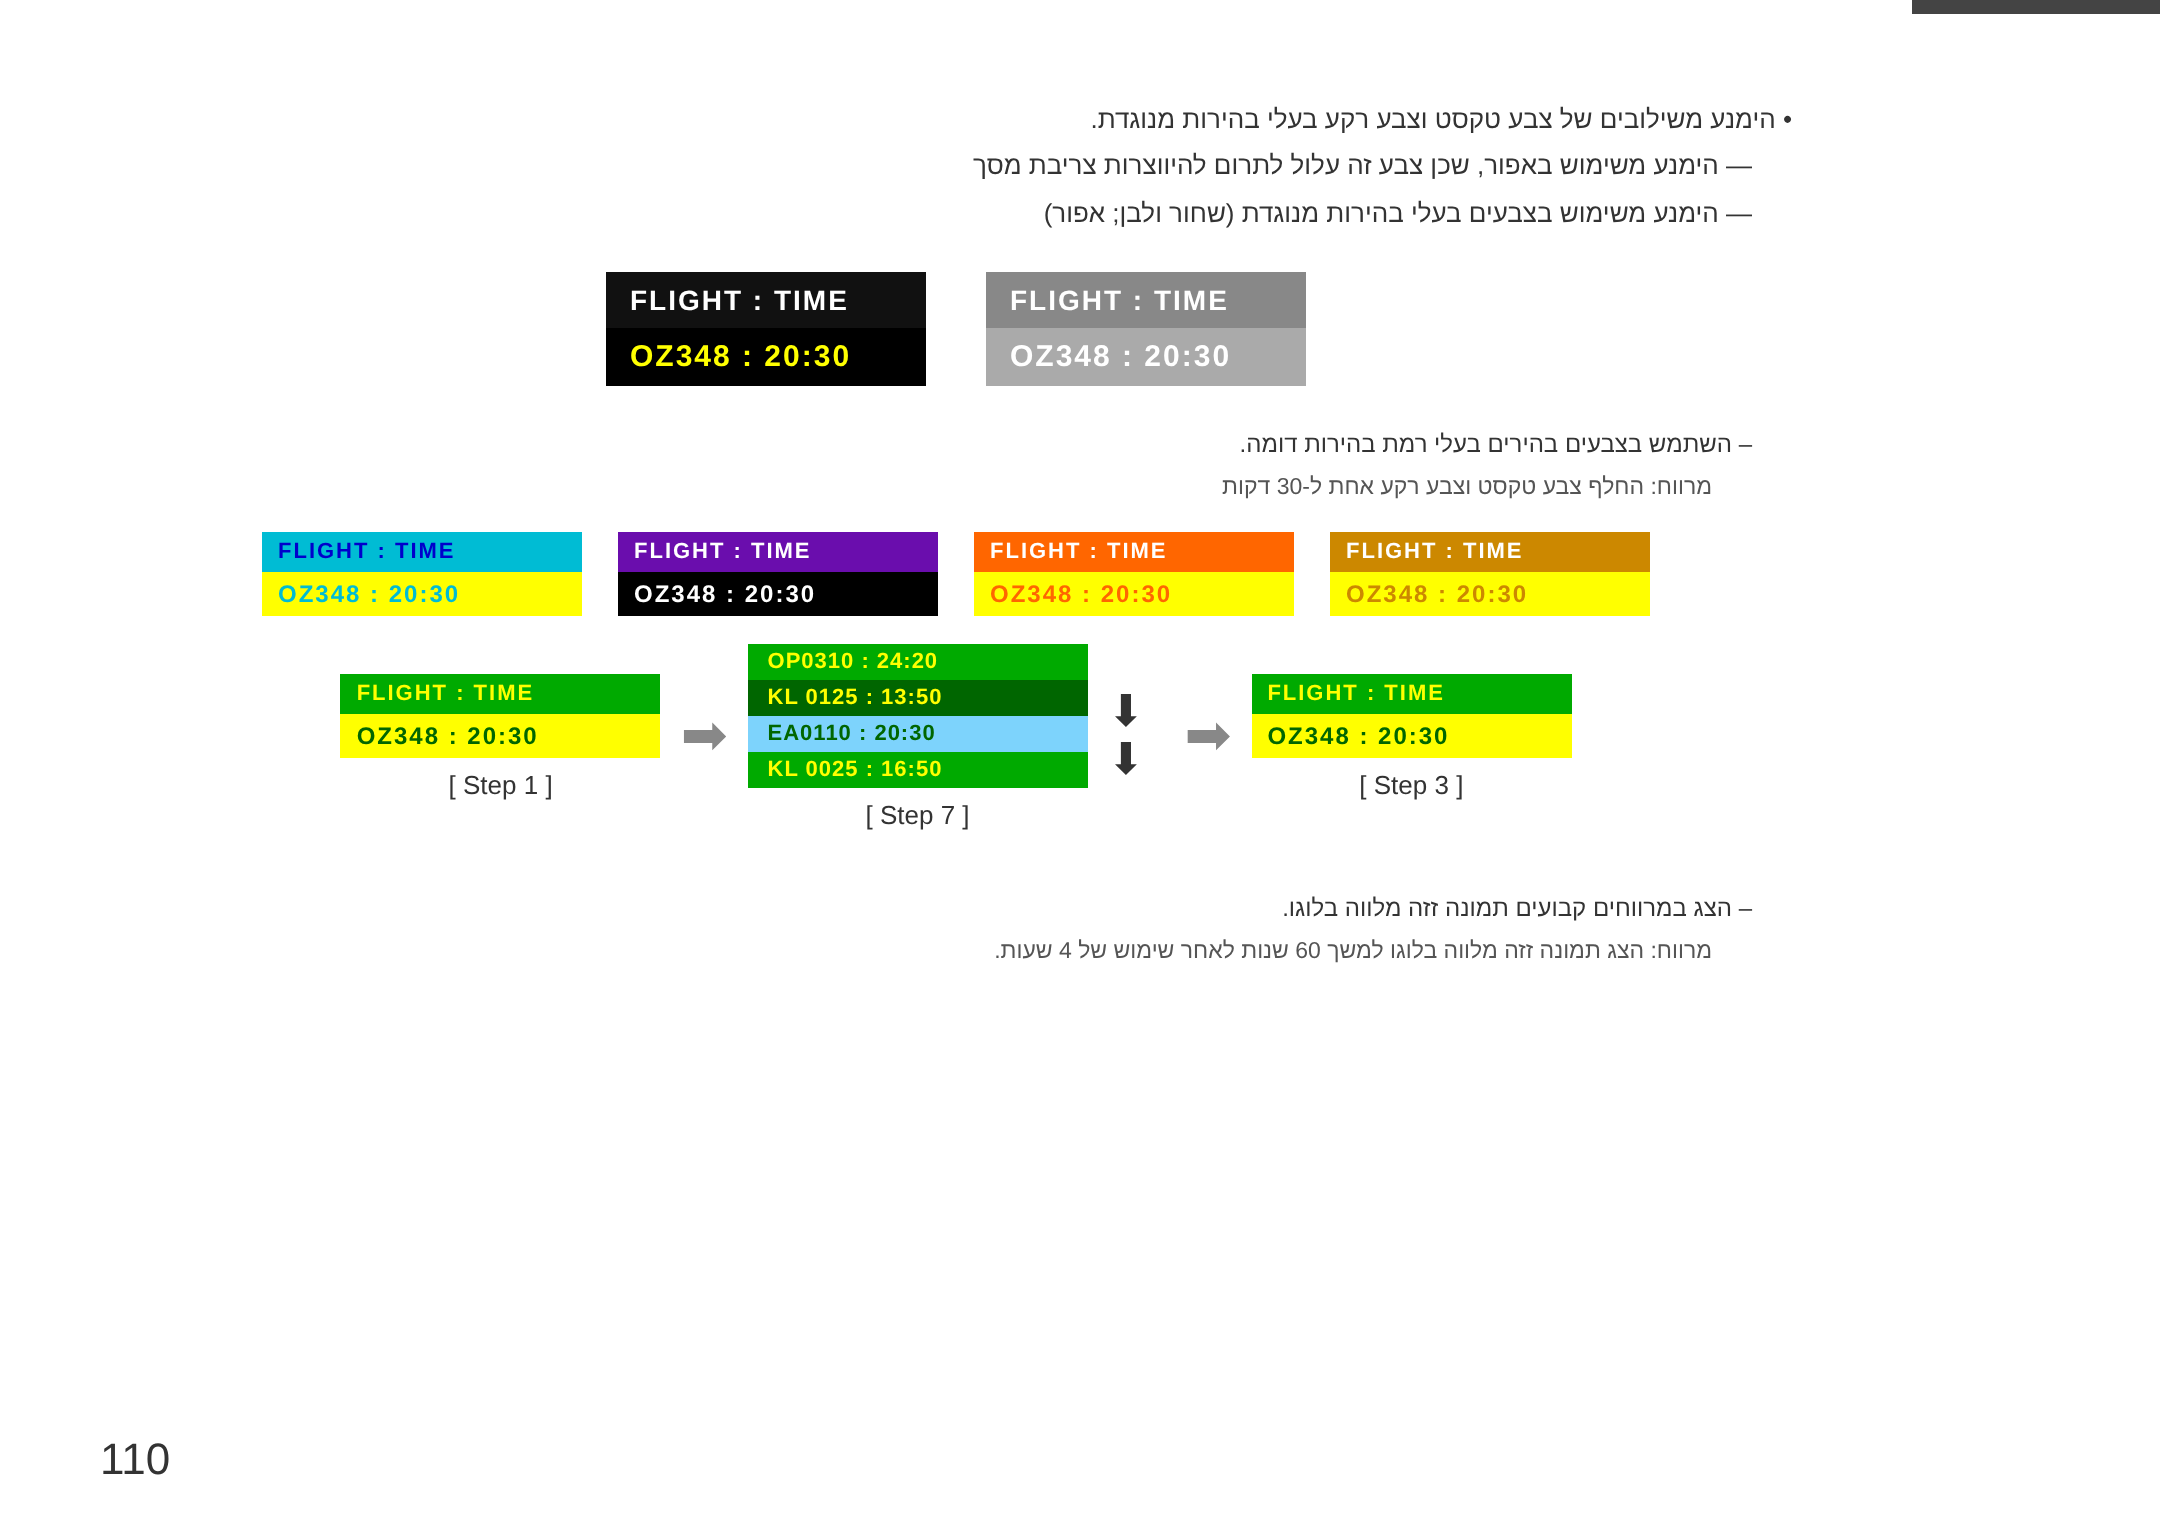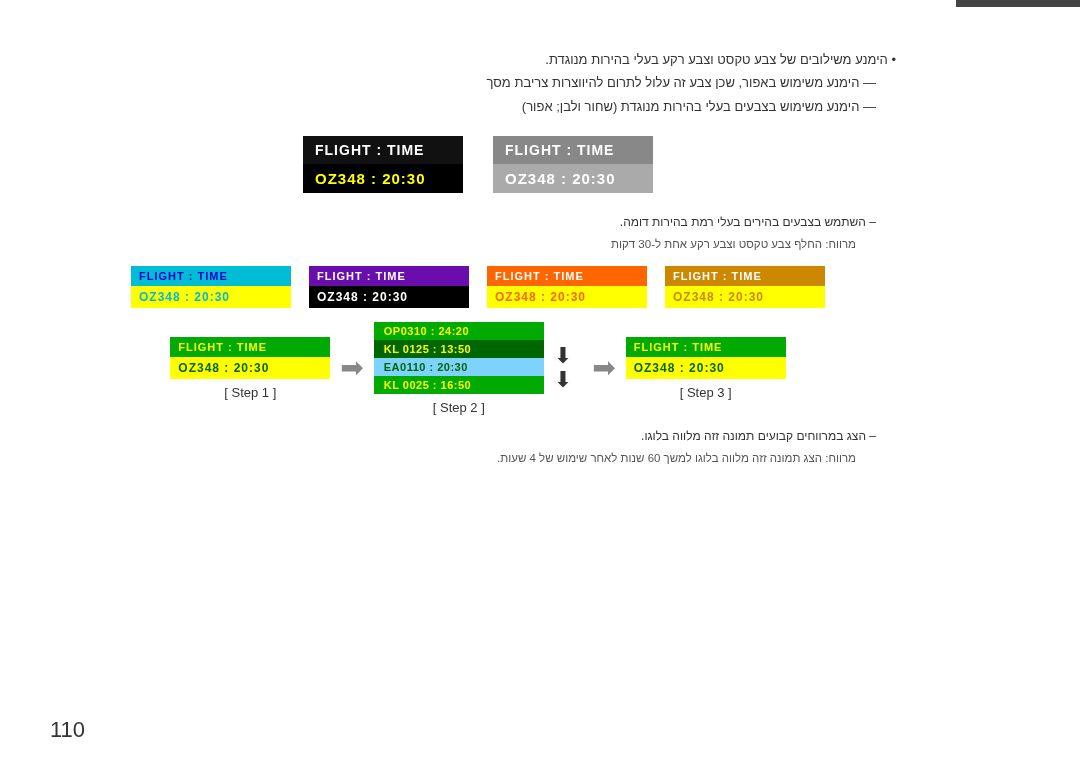--- a/index.html
+++ b/index.html
@@ -381,21 +381,21 @@
           <div class="flight-multi-row bg-darkgreen">
             <span>KL 0125  :  13:50</span>
           </div>
           <div class="flight-multi-row bg-yellow-green">
             <span>EA0110  :  20:30</span>
           </div>
           <div class="flight-multi-row bg-green">
             <span>KL 0025  :  16:50</span>
           </div>
         </div>
-        <div class="step-label">[ Step 2 ]</div>
+        <div class="step-label">[ Step 7 ]</div>
       </div>
 
       <div class="arrow-box" style="flex-direction:column;gap:2px;">
         <span class="arrow-down">⬇</span>
         <span class="arrow-down">⬇</span>
       </div>
 
       <div class="arrow-box">
         <span class="arrow-right">➡</span>
       </div>
@@ -407,21 +407,21 @@
           </div>
           <div class="flight-body">
             <span>OZ348  :  20:30</span>
           </div>
         </div>
         <div class="step-label">[ Step 3 ]</div>
       </div>
 
     </div>
 
-    <div class="note-section" style="margin-top:10px;">
+    <div class="note-section" style="margin-top:28px;">
       <div class="dash-item">הצג במרווחים קבועים תמונה זזה מלווה בלוגו.</div>
       <div class="sub-note">מרווח: הצג תמונה זזה מלווה בלוגו למשך 60 שנות לאחר שימוש של 4 שעות.</div>
     </div>
 
   </div>
 
   <div class="page-number">110</div>
 
 </div>
 

